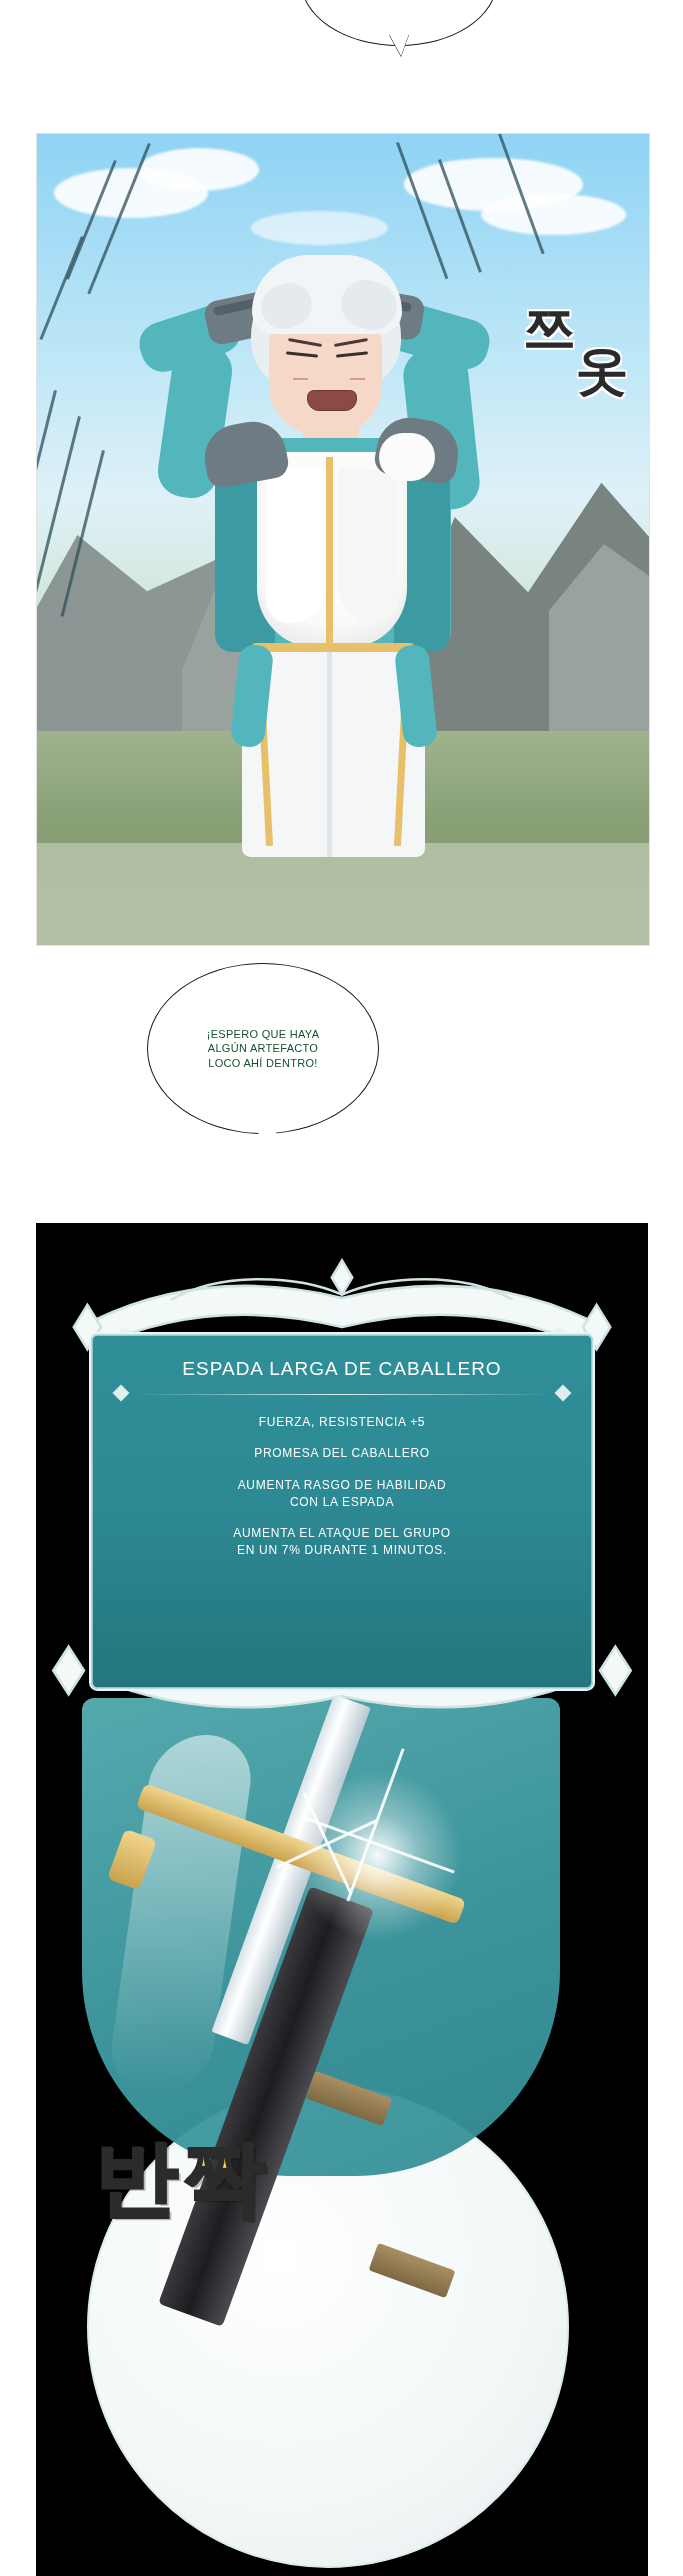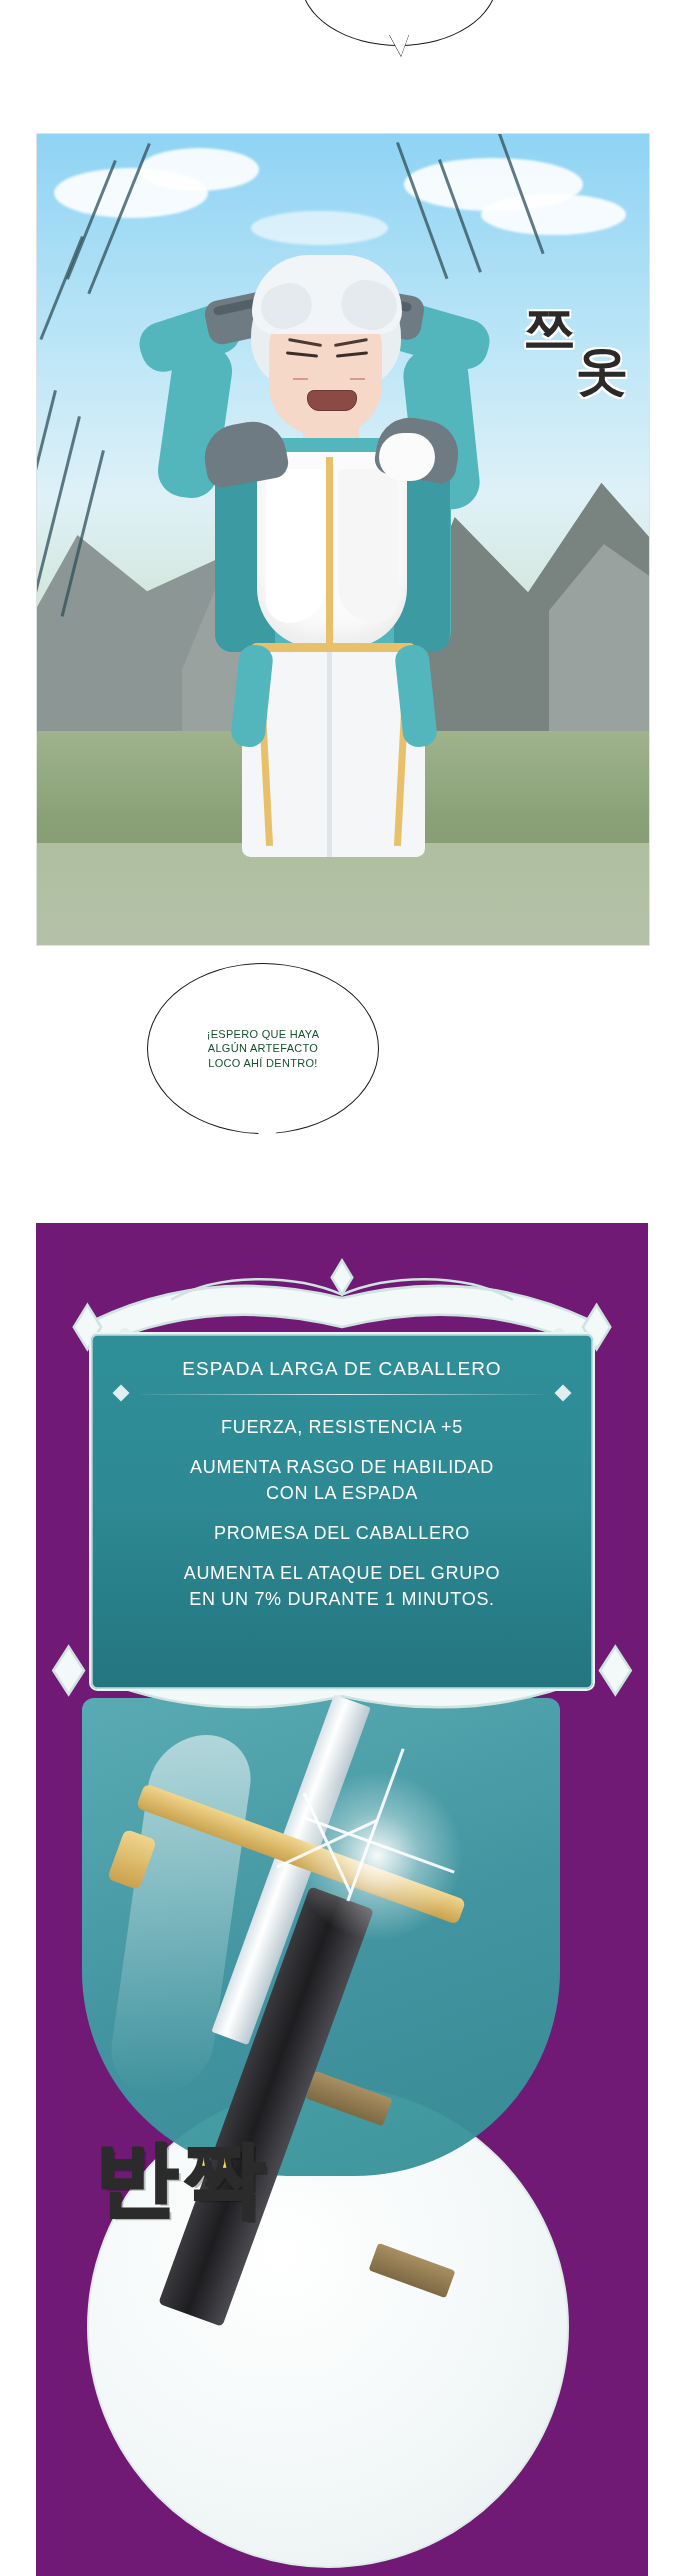--- a/index.html
+++ b/index.html
@@ -144,21 +144,21 @@
   }
   #fx-jjwooo1 { right: 73px; top: 159px; font-size: 53px; }
   #fx-jjwooo2 { right: 20.5px; top: 202px; font-size: 53px; }
 
   
   #panel-item {
     position: absolute;
     left: 36px; top: 1223px;
     width: 612px; height: 1353px;
     overflow: hidden;
-    background: #701a75;
+    background: #000000;
     z-index: 10;
   }
   
   #orb {
     position: absolute;
     left: 51px; top: 863px;
     width: 478px; height: 478px;
     border-radius: 50%;
     background: radial-gradient(circle at 40% 35%, #ffffff 0%, #f2f7f7 60%, #e6eeef 100%);
     border: 2.6px solid #dfeaea;
@@ -218,21 +218,21 @@
     position: absolute;
     top: -6.8px;
     width: 12px; height: 12px;
     background: #ffffff;
     transform: rotate(45deg);
     opacity: .85;
   }
   .diamond.left { left: -26px; }
   .diamond.right { right: -26px; }
   #stat-card .stat-line {
-    font-size: 18px;
+    font-size: 12px;
     line-height: 1.45;
     letter-spacing: 0.7px;
     margin: 0 0 13.7px 0;
     white-space: pre-line;
   }
 
   
   #sword { position: absolute; z-index: 26; }
   #blade {
     position: absolute;
@@ -439,23 +439,23 @@
       </g>
     </svg>
 
     <div id="stat-card">
       <div class="item-title nosel">ESPADA LARGA DE CABALLERO</div>
       <div class="divider">
         <div class="diamond left"></div>
         <div class="diamond right"></div>
       </div>
       <p class="stat-line nosel">FUERZA, RESISTENCIA +5</p>
+      <p class="stat-line nosel">PROMESA DEL CABALLERO</p>
       <p class="stat-line nosel">AUMENTA RASGO DE HABILIDAD
 CON LA ESPADA</p>
-      <p class="stat-line nosel">PROMESA DEL CABALLERO</p>
       <p class="stat-line nosel">AUMENTA EL ATAQUE DEL GRUPO
 EN UN 7% DURANTE 1 MINUTOS.</p>
     </div>
 
     <div id="sword">
       <div id="blade"></div>
       <div id="guard"></div>
       <div id="guard-tip-l"></div>
       <div id="grip"></div>
       <div class="grip-band" style="left:272px; top:861px;"></div>

